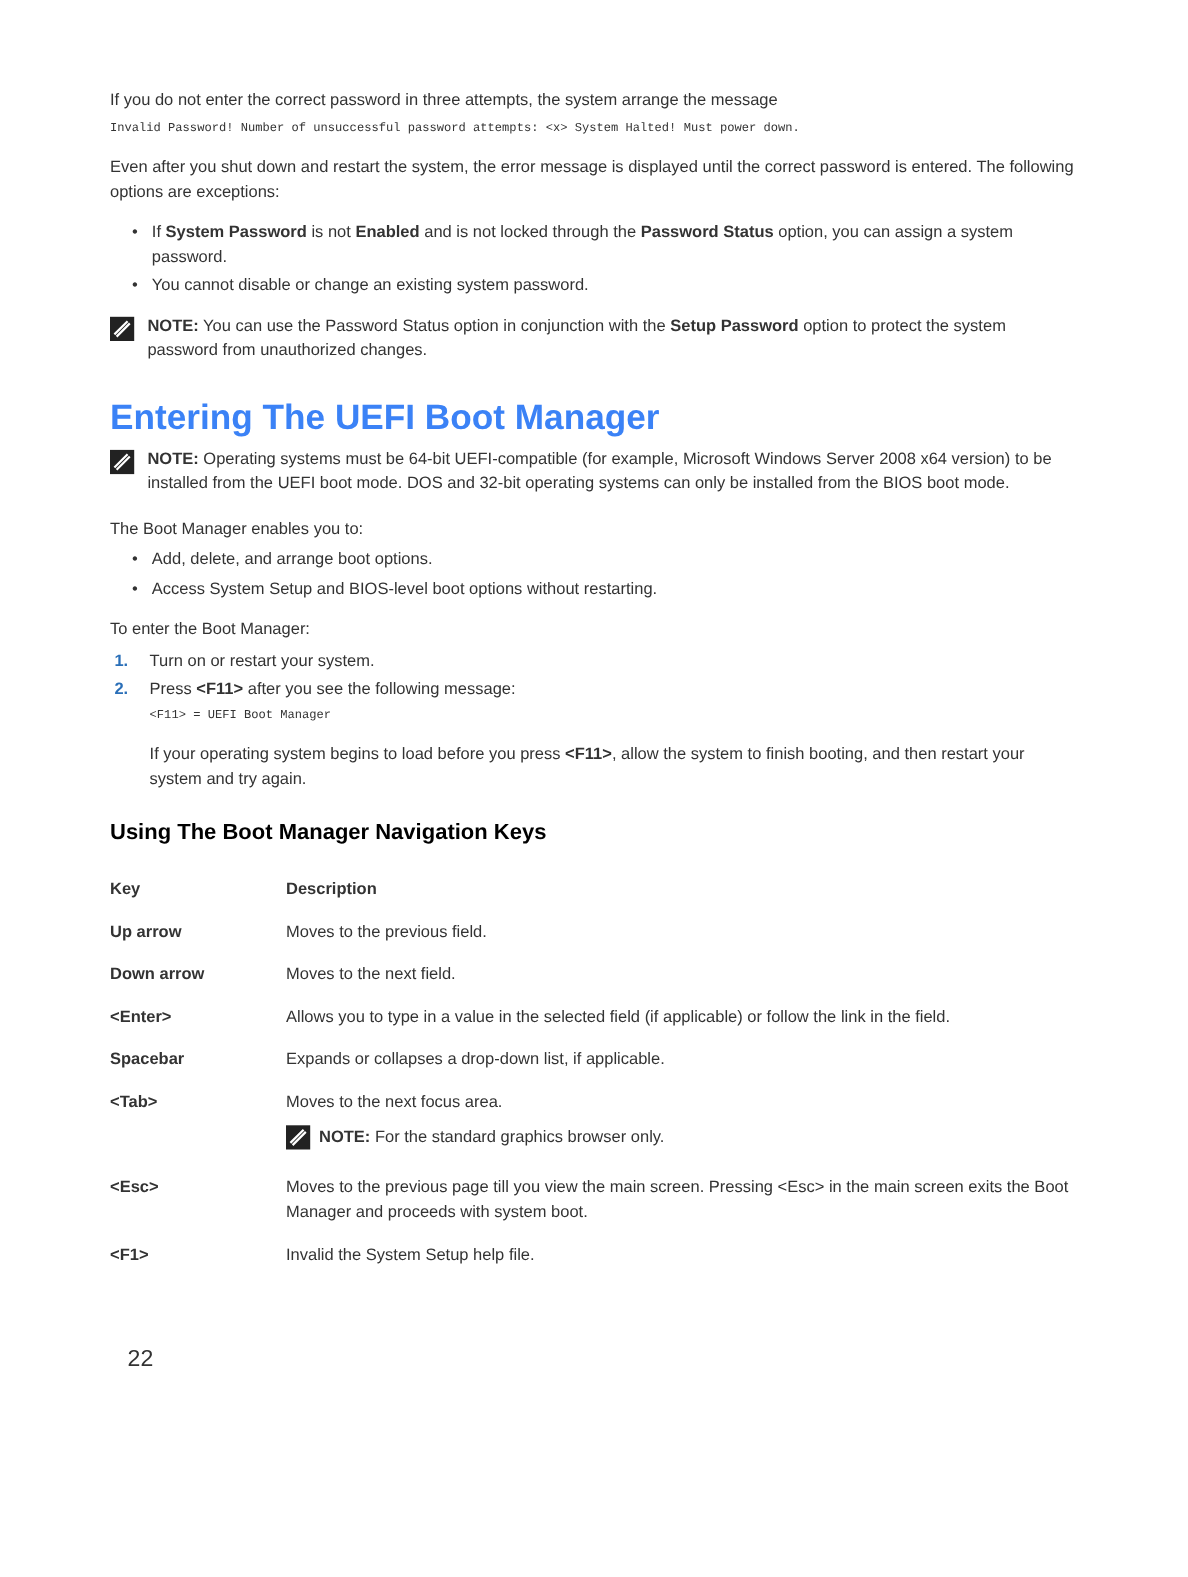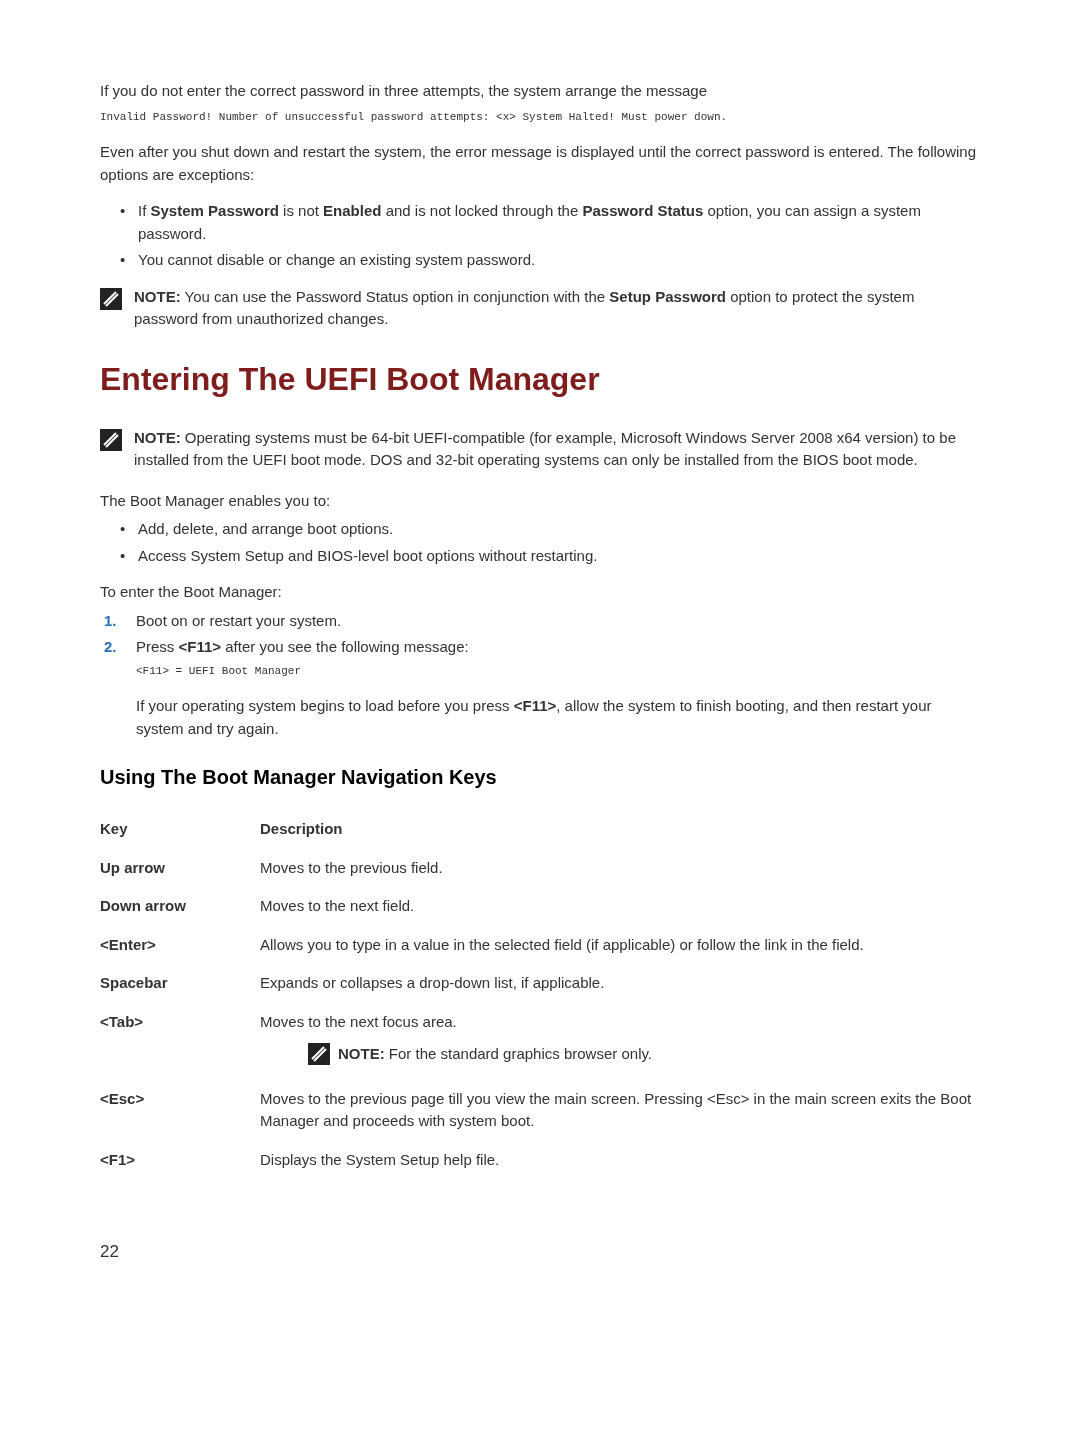--- a/index.html
+++ b/index.html
@@ -67,22 +67,22 @@
     .note-inline .note-icon {
       margin-top: 0;
     }
     .strong {
       font-weight: bold;
     }
     h1.section-title {
       font-size: 32px;
       font-weight: bold;
       margin-top: 24px;
-      margin-bottom: 24px;
-      color: #7f1d1d;
+      margin-bottom: 4px;
+      color: #3b82f6;
     }
     .numbered-list {
       list-style: none;
       padding-left: 4px;
       margin-bottom: 14px;
     }
     .numbered-list li {
       position: relative;
       padding-left: 32px;
       margin-bottom: 4px;
@@ -116,25 +116,25 @@
       vertical-align: top;
       padding: 8px 0;
     }
     .def-desc {
       display: table-cell;
       vertical-align: top;
       padding: 8px 0;
     }
     .def-desc .note-inline {
       margin-top: 10px;
-      margin-left: 48px;
     }
     .page-num {
       margin-top: 60px;
-      font-size: 17px;
+      font-size: 21px;
+      margin-left: 16px;
     }
     .mb14 {
       margin-bottom: 14px;
     }
     .mb6 {
       margin-bottom: 6px;
     }
   </style>
 </head>
 <body>
@@ -177,21 +177,21 @@
 <p class="para mb6">The Boot Manager enables you to:</p>
 <ul class="bullet-list">
   <li>Add, delete, and arrange boot options.</li>
   <li>Access System Setup and BIOS-level boot options without restarting.</li>
 </ul>
 
 <p class="para mb6">To enter the Boot Manager:</p>
 <ol class="numbered-list">
   <li>
     <span class="num">1.</span>
-    <span>Boot on or restart your system.</span>
+    <span>Turn on or restart your system.</span>
   </li>
   <li>
     <span class="num">2.</span>
     <span>Press </span><span class="strong">&lt;F11&gt;</span><span> after you see the following message:</span>
     <div class="monospace" style="margin-top:4px;">&lt;F11&gt; = UEFI Boot Manager</div>
     <div>
       <span>If your operating system begins to load before you press </span><span class="strong">&lt;F11&gt;</span><span>, allow the system to finish booting, and then restart your system and try again.</span>
     </div>
   </li>
 </ol>
@@ -234,17 +234,17 @@
         </div>
       </div>
     </div>
   </div>
   <div class="def-row">
     <div class="def-key">&lt;Esc&gt;</div>
     <div class="def-desc">Moves to the previous page till you view the main screen. Pressing &lt;Esc&gt; in the main screen exits the Boot Manager and proceeds with system boot.</div>
   </div>
   <div class="def-row">
     <div class="def-key">&lt;F1&gt;</div>
-    <div class="def-desc">Displays the System Setup help file.</div>
+    <div class="def-desc">Invalid the System Setup help file.</div>
   </div>
 </div>
 
 <div class="page-num">22</div>
 
 </body></html>

